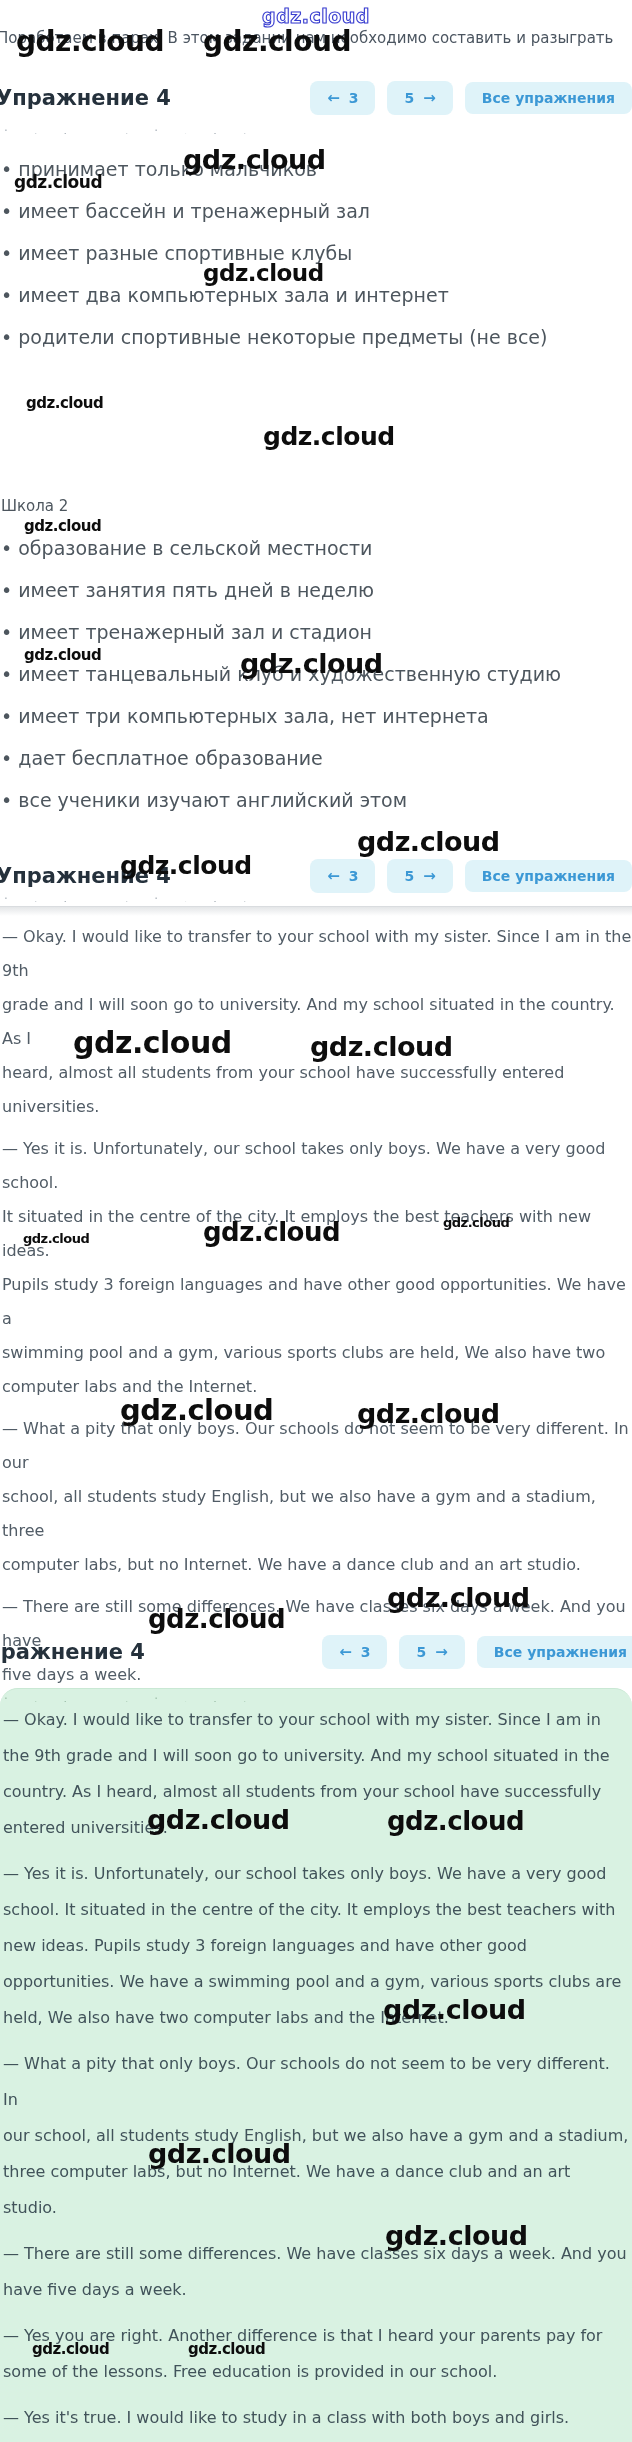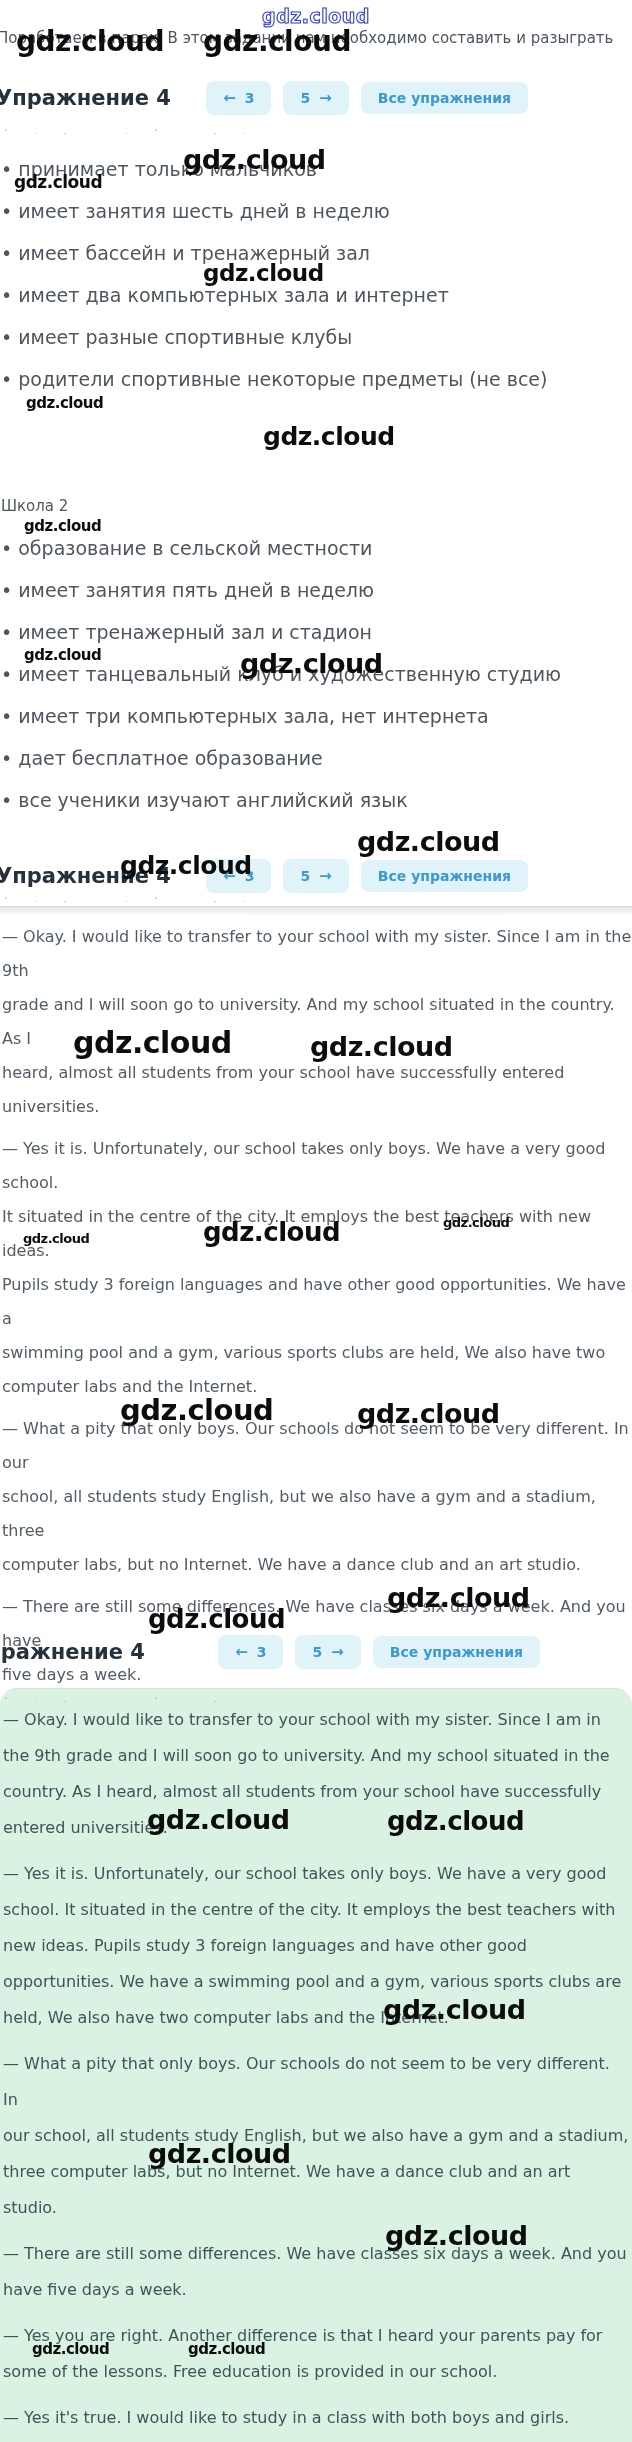--- a/index.html
+++ b/index.html
@@ -13,21 +13,21 @@
     font-size:19px;font-weight:700;color:#ffffff;
     -webkit-text-stroke:1.1px #3a3fd0;text-shadow:0 0 1px #3a3fd0;
     letter-spacing:.5px;
   }
   
   .intro{
     position:absolute;top:29px;left:-3px;width:640px;
     font-size:15px;color:#4b5560;white-space:nowrap;
   }
   
-  .hdr{position:absolute;left:0;width:528px;height:36px;display:flex;align-items:center;}
+  .hdr{position:absolute;left:0;width:632px;height:36px;display:flex;align-items:center;}
   .hdr-title{font-size:21px;font-weight:700;color:#25313c;position:relative;white-space:nowrap;}
   .hdr-spacer{flex:1;}
   .btn{
     display:inline-flex;align-items:center;gap:9px;
     background:#dff3f9;color:#3c98d5;border:none;border-radius:8px;
     padding:8px 17px;font-size:14px;font-weight:600;cursor:pointer;
     font-family:"DejaVu Sans",sans-serif;white-space:nowrap;
   }
   .btn .arrow{font-size:15px;}
   .btn-row{display:flex;gap:12px;align-items:center;}
@@ -98,36 +98,35 @@
     <button class="btn">
         <span>Все упражнения</span>
       </button>
   </div>
 </div>
 
 <div class="fragment" id="fragment-1">· . , ¸ . · ˌ , .</div>
 
 <div class="list-block" id="school1-list">
     <div class="li">принимает только мальчиков</div>
-    <div class="li">имеет занятия шесть дней в неделю</div>
     <div class="li">имеет бассейн и тренажерный зал</div>
+    <div class="li">имеет разные спортивные клубы</div>
     <div class="li">имеет два компьютерных зала и интернет</div>
-    <div class="li">имеет разные спортивные клубы</div>
     <div class="li">родители спортивные некоторые предметы (не все)</div>
   </div>
 
 <div id="school2-label">Школа 2</div>
 <div class="list-block" id="school2-list">
     <div class="li">образование в сельской местности</div>
     <div class="li">имеет занятия пять дней в неделю</div>
     <div class="li">имеет тренажерный зал и стадион</div>
     <div class="li">имеет танцевальный клуб и художественную студию</div>
     <div class="li">имеет три компьютерных зала, нет интернета</div>
     <div class="li">дает бесплатное образование</div>
-    <div class="li">все ученики изучают английский язык</div>
+    <div class="li">все ученики изучают английский этом</div>
   </div>
 
 <div class="hdr" id="header-2">
   <div class="hdr-title">Упражнение 4</div>
   <div class="hdr-spacer"></div>
   <div class="btn-row">
     <button class="btn">
         <span class="arrow">←</span>
         <span>3</span>
       </button>

